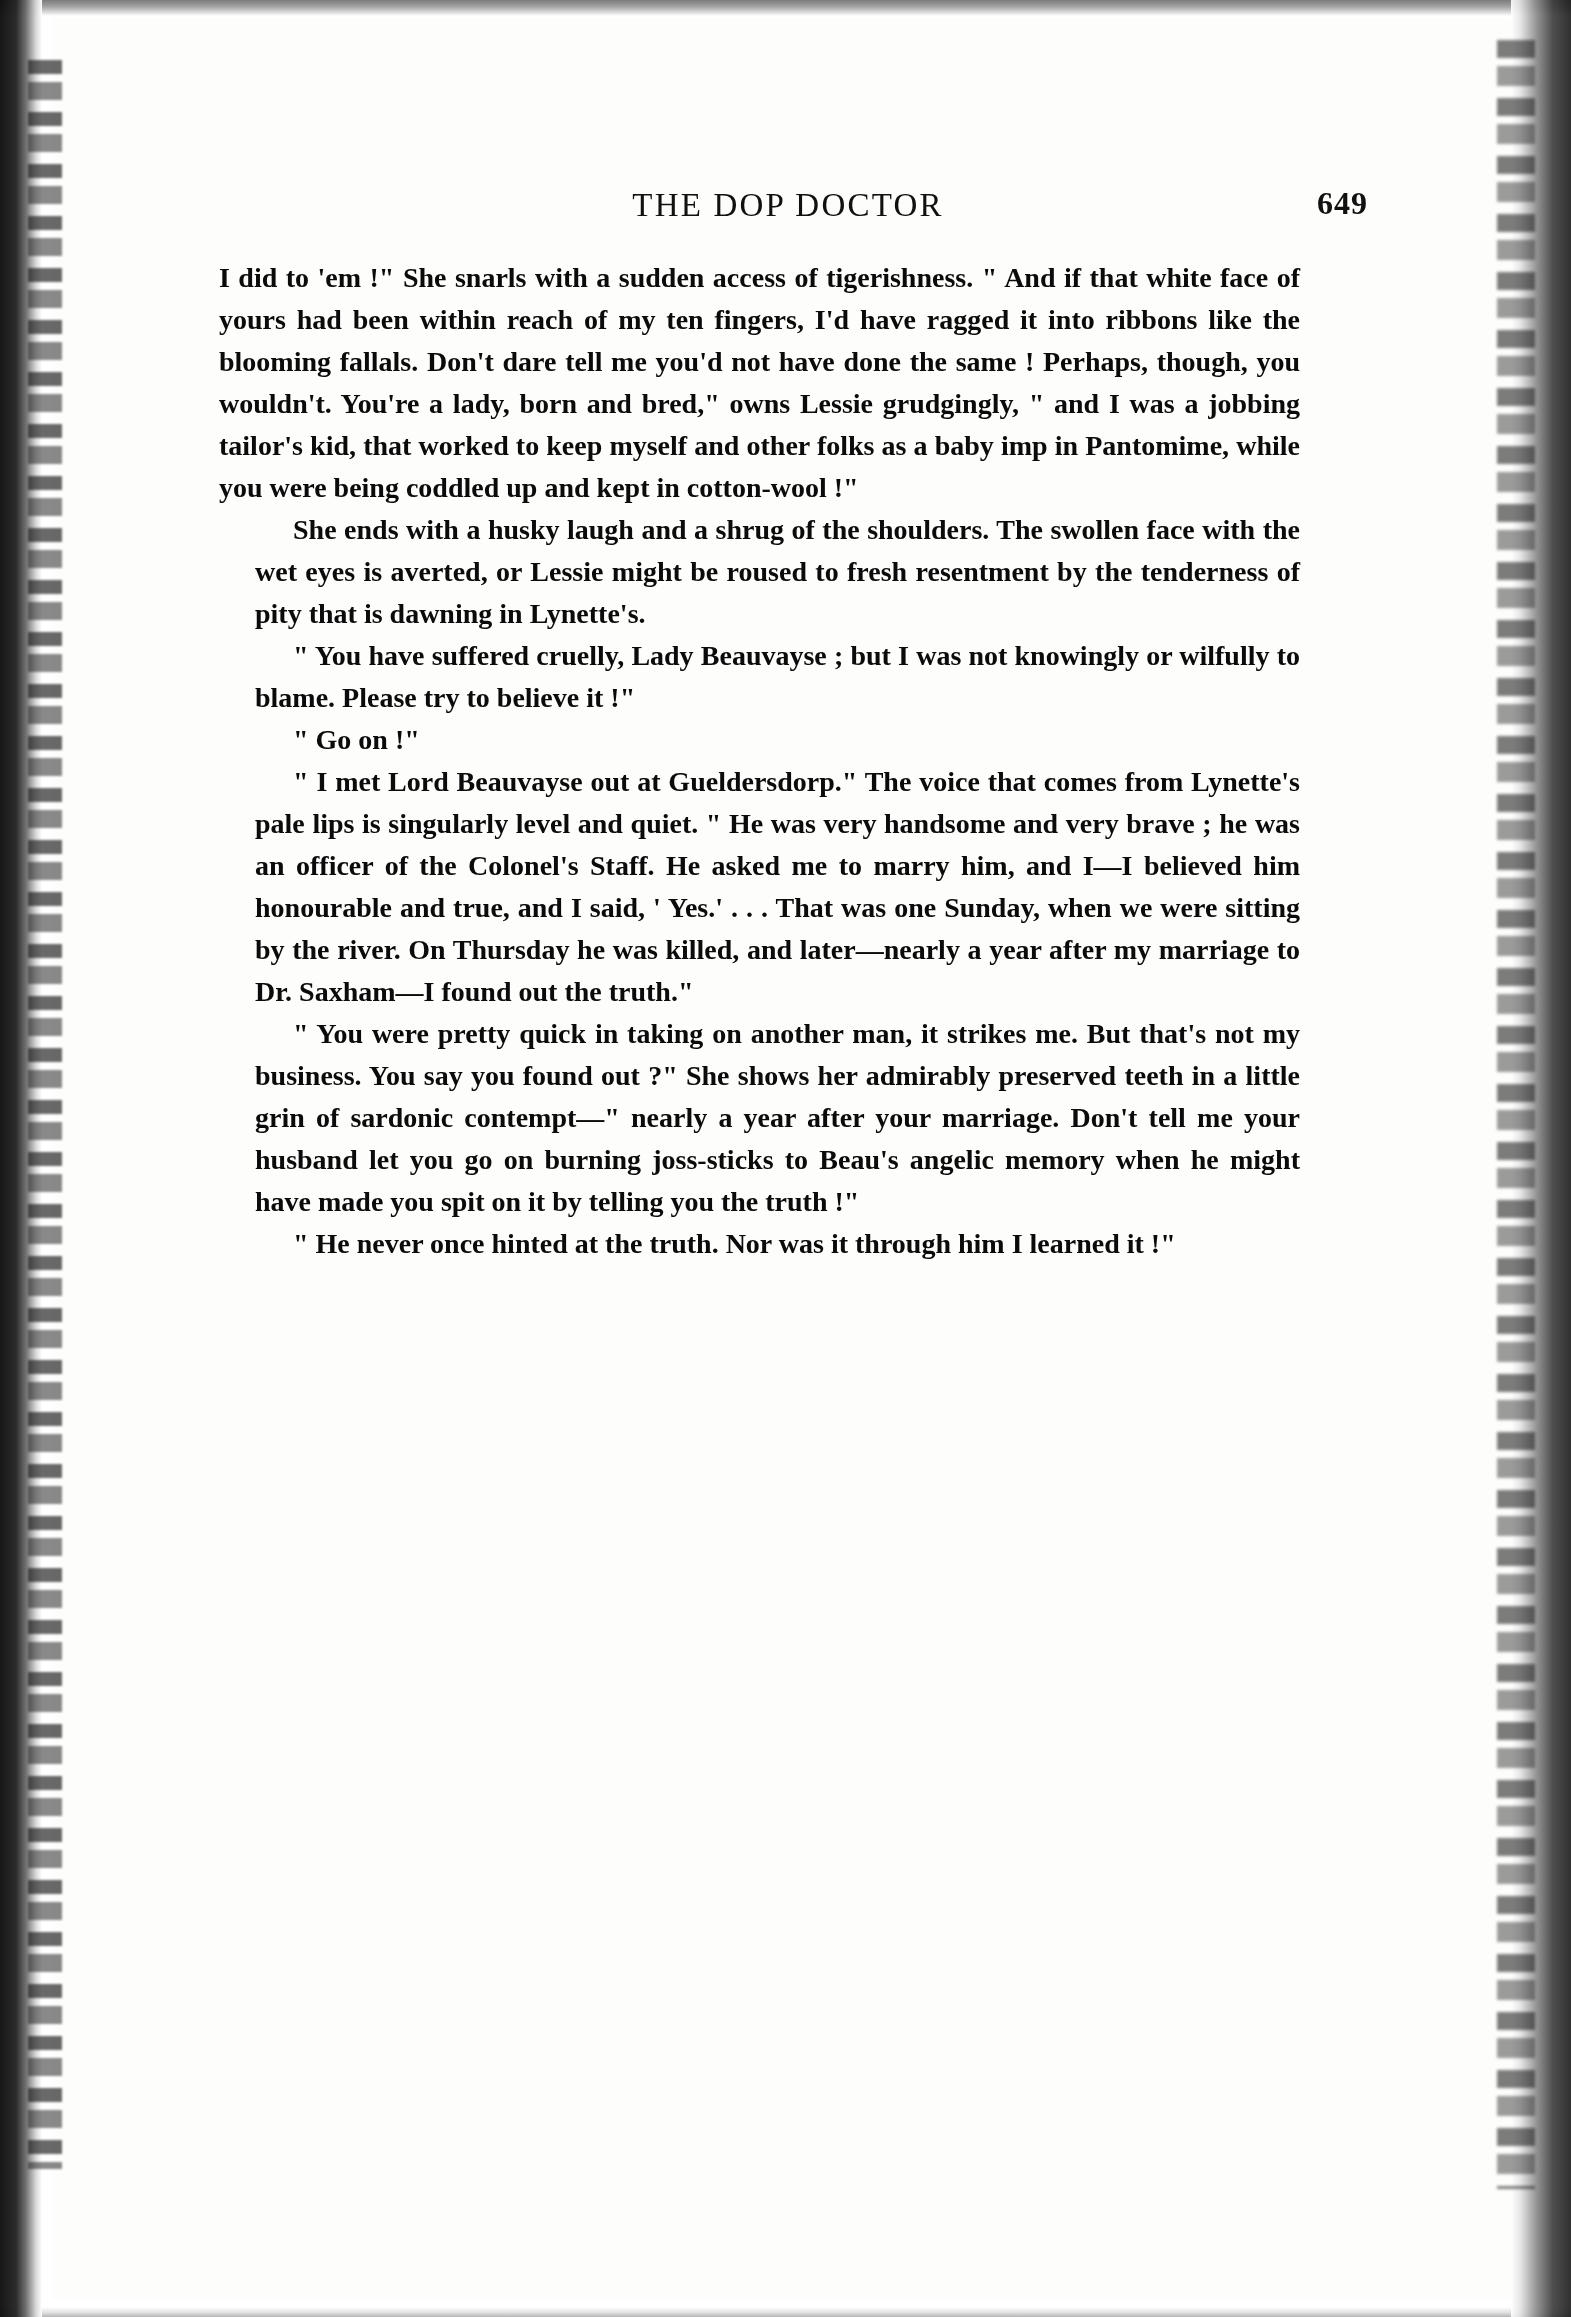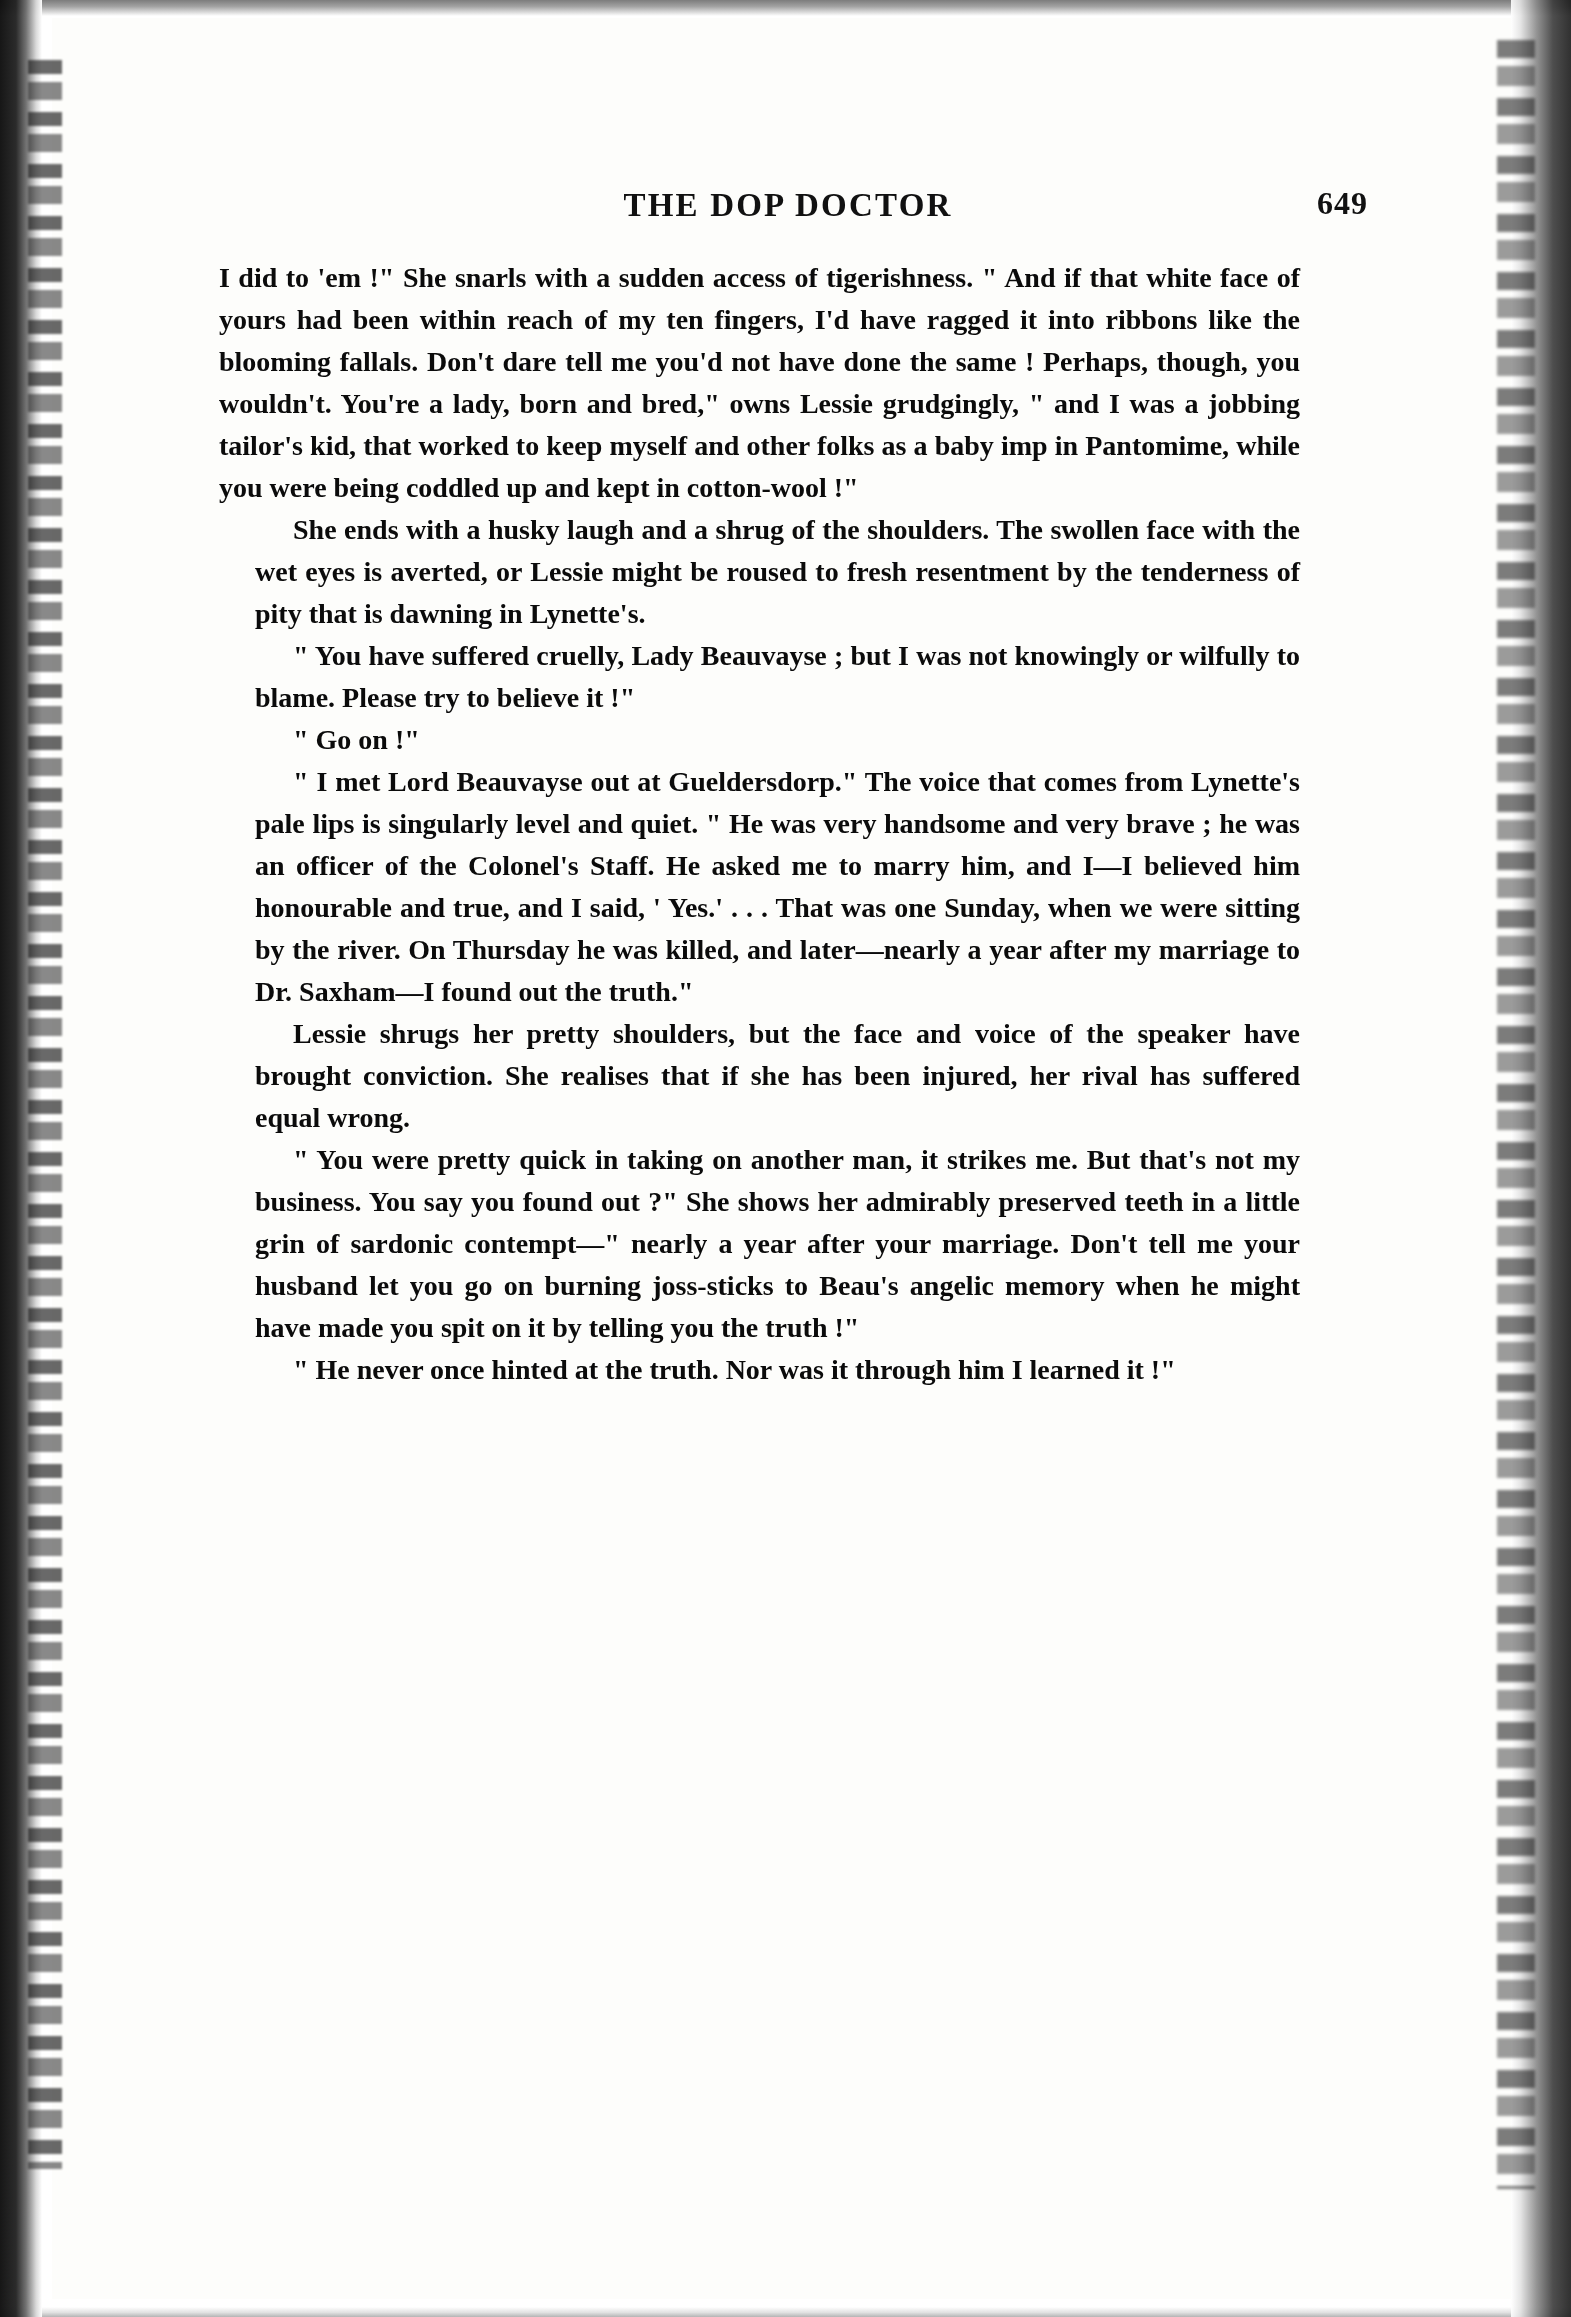--- a/index.html
+++ b/index.html
@@ -113,21 +113,21 @@
     position: absolute;
     left: 149px;
     top: 169px;
     width: 1174px;
     display: flex;
     align-items: baseline;
     justify-content: center;
   }
   .head-title {
     font-family: "Liberation Serif", serif;
-    font-weight: bold;
+    font-weight: normal;
     font-size: 33px;
     letter-spacing: 2.2px;
     color: #111;
     text-align: right;
     white-space: nowrap;
   }
   .folio {
     position: absolute;
     right: 147px;
     top: 167px;
@@ -176,21 +176,20 @@
       <span class="head-title">THE DOP DOCTOR</span>
     </div>
     <div class="folio">649</div>
 
     <div class="body-text">
       <p>I did to 'em !"    She snarls with a sudden access of tigerishness.   " And if that white face of yours had been within reach of my ten fingers, I'd have ragged it into ribbons like the blooming fallals.   Don't dare tell me you'd not have done the same !  Perhaps, though, you wouldn't. You're a lady, born and bred," owns Lessie grudgingly, " and I was a jobbing tailor's kid, that worked to keep myself and other folks as a baby imp in Pantomime, while you were being coddled up and kept in cotton-wool !"</p>
       <p class="indent">She ends with a husky laugh and a shrug of the shoulders. The swollen face with the wet eyes is averted, or Lessie might be roused to fresh resentment by the tenderness of pity that is dawning in Lynette's.</p>
       <p class="indent">" You have suffered cruelly, Lady Beauvayse ; but I was not knowingly or wilfully to blame.  Please try to believe it !"</p>
       <p class="indent">" Go on !"</p>
       <p class="indent">" I met Lord Beauvayse out at Gueldersdorp."   The voice that comes from Lynette's pale lips is singularly level and quiet.    " He was very handsome and very brave ; he was an officer of the Colonel's Staff.   He asked me to marry him, and I—I believed him honourable and true, and I said, ' Yes.' . . .   That was one Sunday, when we were sitting by the river.   On Thursday he was killed, and later—nearly a year after my marriage to Dr. Saxham—I found out the truth."</p>
-      <p class="indent">Lessie shrugs her pretty shoulders, but the face and voice of the speaker have brought conviction.  She realises that if she has been injured, her rival has suffered equal wrong.</p>
       <p class="indent">" You were pretty quick in taking on another man, it strikes me.   But that's not my business.   You say you found out ?"   She shows her admirably preserved teeth in a little grin of sardonic contempt—" nearly a year after your marriage.   Don't tell me your husband let you go on burning joss-sticks to Beau's angelic memory when he might have made you spit on it by telling you the truth !"</p>
       <p class="indent">" He never once hinted at the truth.   Nor was it through him I learned it !"</p>
     </div>
 
   </div>
 
   <div class="edge-left"></div>
   <div class="edge-left-spill"></div>
   <div class="edge-right"></div>
   <div class="edge-right-spill"></div>

